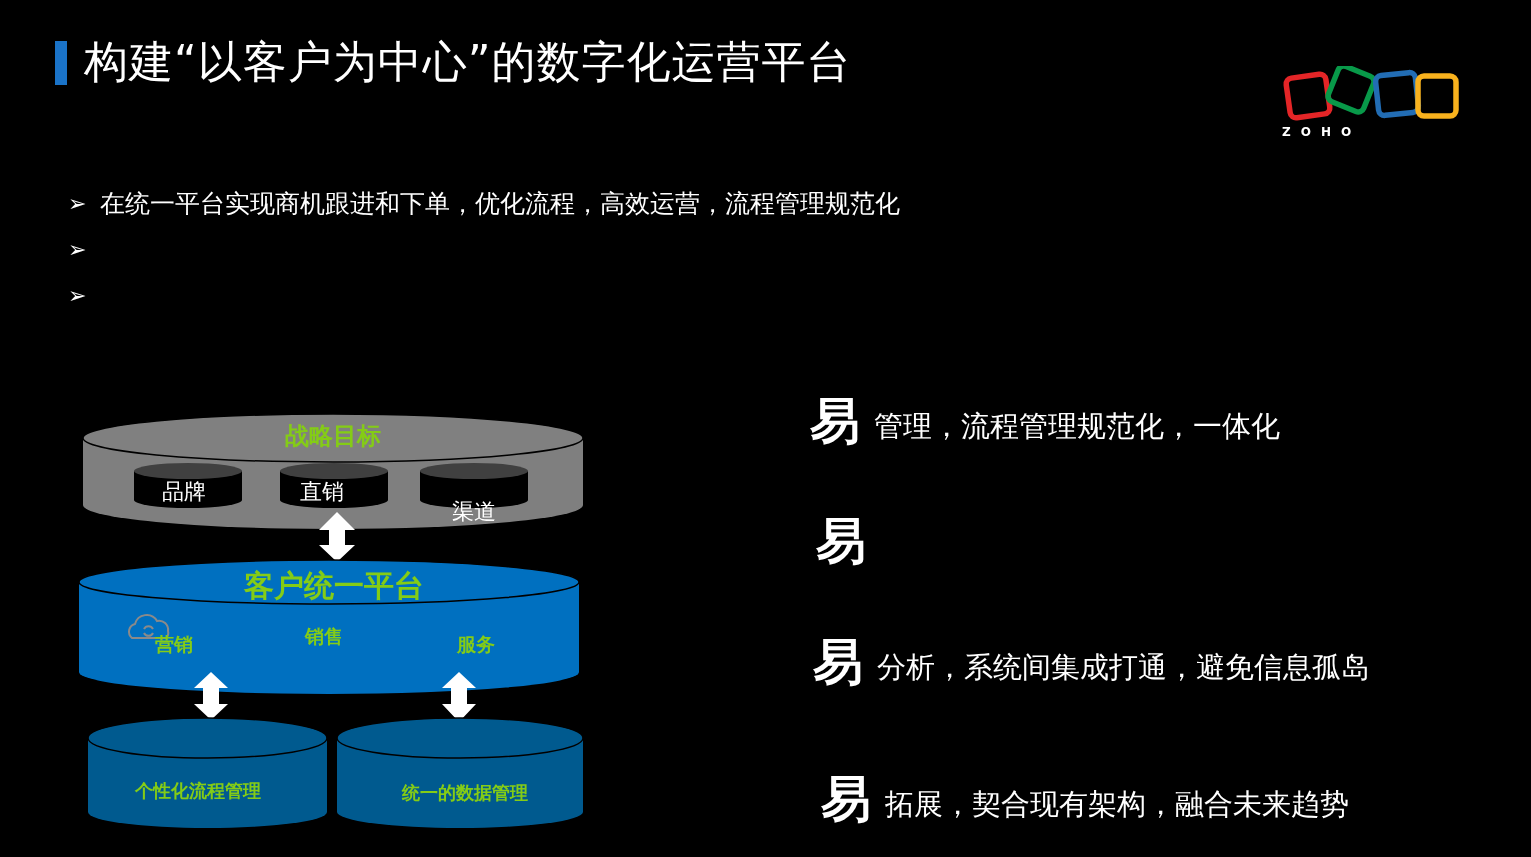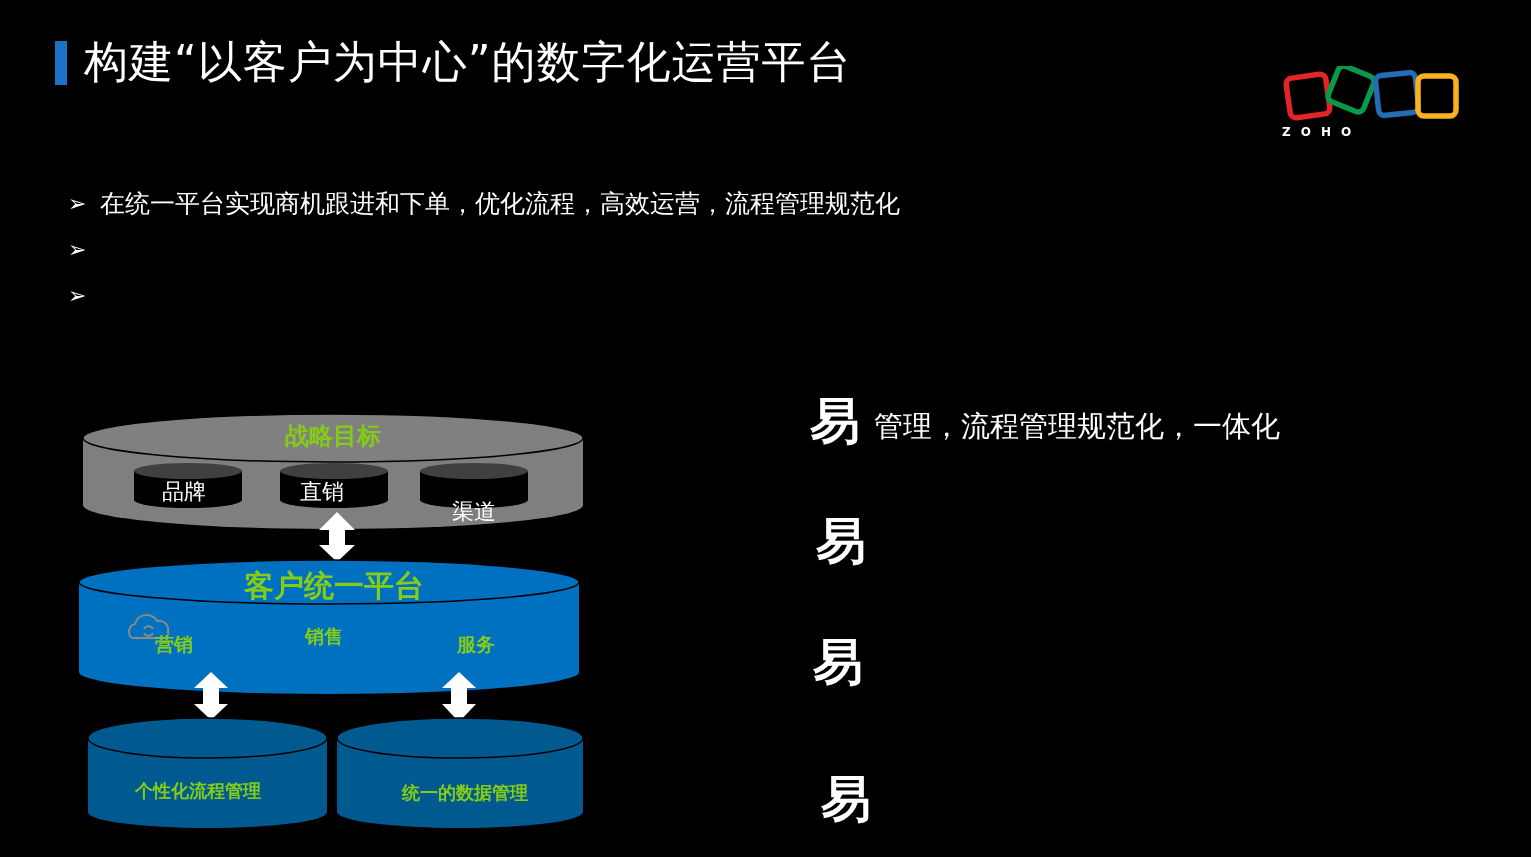--- a/index.html
+++ b/index.html
@@ -123,16 +123,18 @@
 
 <div class="yi-item" style="left:810px; top:396px;">
   <span class="yi-char">易</span>
   <span class="yi-text">管理，流程管理规范化，一体化</span>
 </div>
 <div class="yi-item" style="left:816px; top:516px;">
   <span class="yi-char">易</span>
 </div>
 <div class="yi-item" style="left:813px; top:637px;">
   <span class="yi-char">易</span>
+  <span class="yi-text">分析，系统间集成打通，避免信息孤岛</span>
 </div>
 <div class="yi-item" style="left:821px; top:774px;">
   <span class="yi-char">易</span>
+  <span class="yi-text">拓展，契合现有架构，融合未来趋势</span>
 </div>
 
 </body></html>

